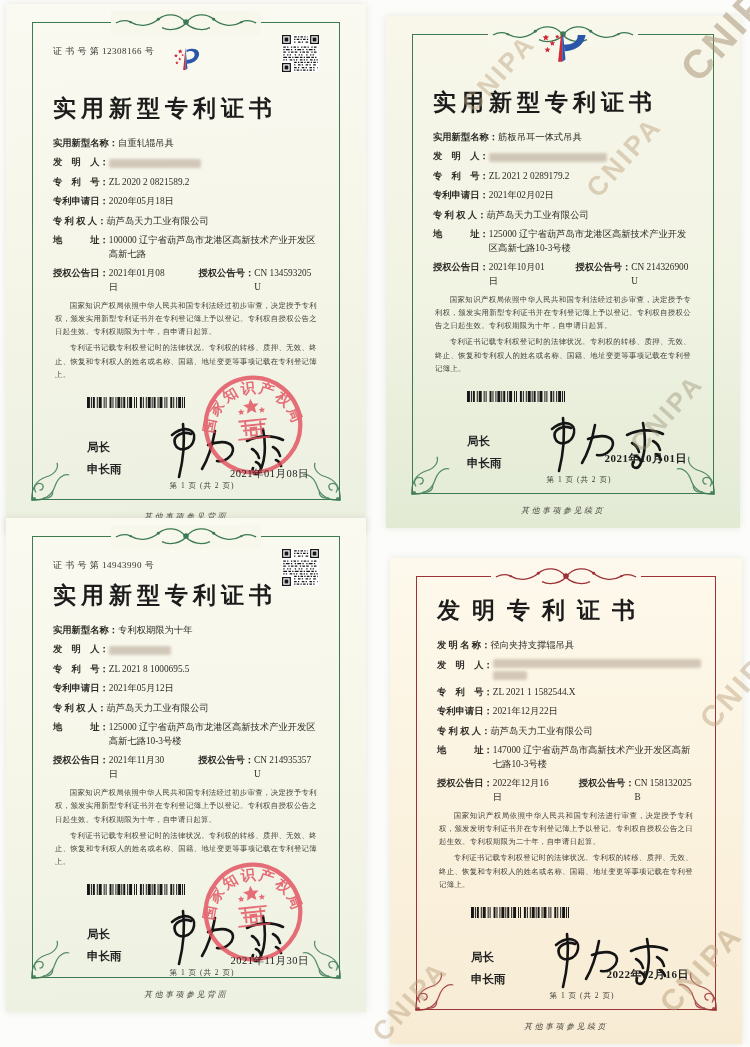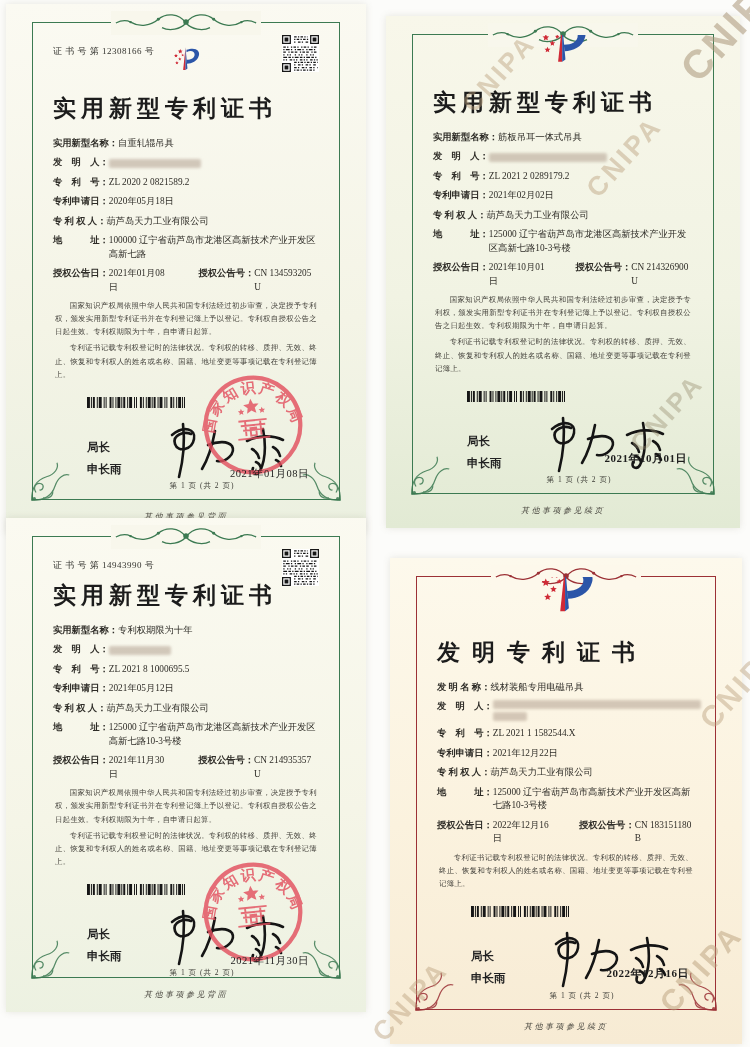--- a/index.html
+++ b/index.html
@@ -419,21 +419,21 @@
           <use href="#corner-g"></use>
         </svg></div>
     <div class="content">
       <svg class="logo" viewBox="0 0 64 56">
           <use href="#logo-g"></use>
         </svg>
       <div class="title">发明专利证书</div>
       <div class="fields">
         <div class="row">
             <span class="lb">发 明 名 称：</span>
-            <span class="val">线材装船专用电磁吊具</span>
+            <span class="val">径向夹持支撑辊吊具</span>
           </div>
         <div class="row">
             <span class="lb">发　明　人：</span>
             <span class="val two">
               <span class="redact" style="width:208px"></span>
               <span class="redact" style="width:34px"></span>
             </span>
           </div>
         <div class="row">
             <span class="lb">专　利　号：</span>
@@ -442,33 +442,34 @@
         <div class="row">
             <span class="lb">专利申请日：</span>
             <span class="val">2021年12月22日</span>
           </div>
         <div class="row">
             <span class="lb">专 利 权 人：</span>
             <span class="val">葫芦岛天力工业有限公司</span>
           </div>
         <div class="row">
             <span class="lb">地　　　址：</span>
-            <span class="val">125000 辽宁省葫芦岛市高新技术产业开发区高新七路10-3号楼</span>
+            <span class="val">147000 辽宁省葫芦岛市高新技术产业开发区高新七路10-3号楼</span>
           </div>
         <div class="row grant">
           <span style="display:flex">
               <span class="lb">授权公告日：</span>
               <span class="val">2022年12月16日</span>
             </span>
           <span class="g2">
               <span class="lb">授权公告号：</span>
-              <span class="val">CN 183151180 B</span>
-            </span>
-        </div>
-      </div>
+              <span class="val">CN 158132025 B</span>
+            </span>
+        </div>
+      </div>
+      <p class="body">国家知识产权局依照中华人民共和国专利法进行审查，决定授予专利权，颁发发明专利证书并在专利登记簿上予以登记。专利权自授权公告之日起生效。专利权期限为二十年，自申请日起算。</p>
       <p class="body">专利证书记载专利权登记时的法律状况。专利权的转移、质押、无效、终止、恢复和专利权人的姓名或名称、国籍、地址变更等事项记载在专利登记簿上。</p>
       <div class="sign">
         <svg class="barcode" viewBox="0 0 100 12" preserveAspectRatio="none">
             <use href="#bar-g"></use>
           </svg>
         <div class="signer">
           <div>局长</div>
           <div>申长雨</div>
         </div>
         <svg class="autograph" viewBox="0 0 150 64">

